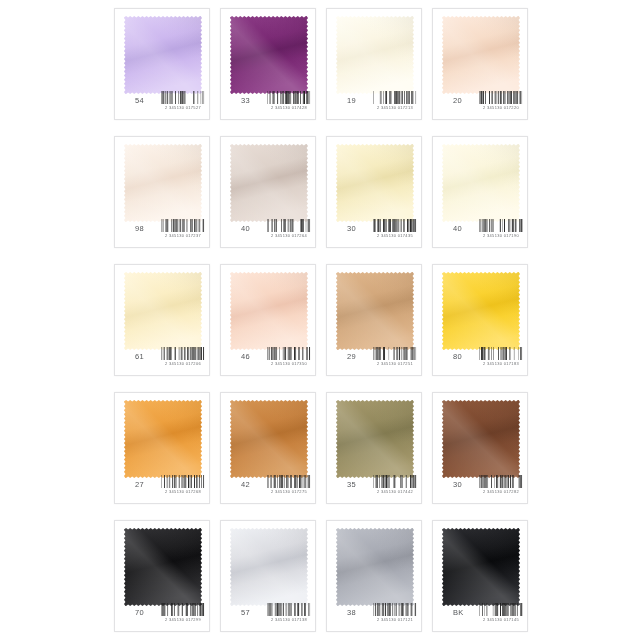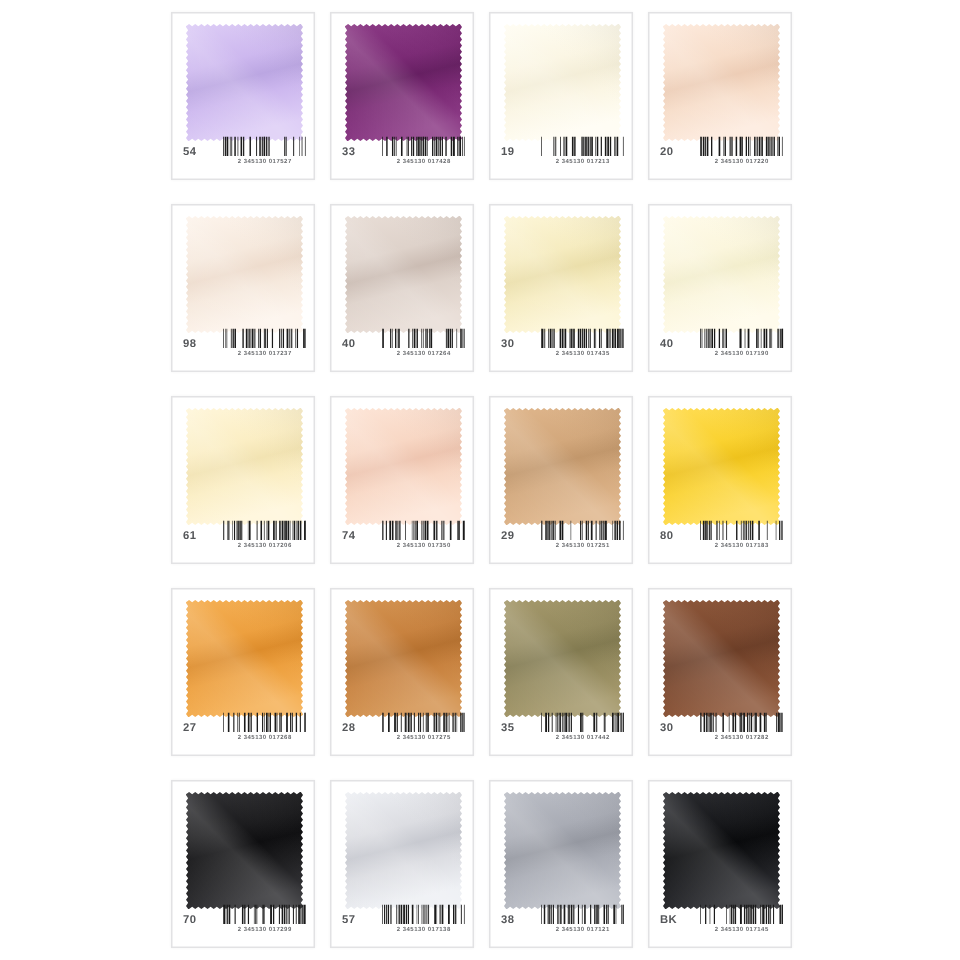--- a/index.html
+++ b/index.html
@@ -36,27 +36,26 @@
     position:absolute;
     left:9px; top:7px;
     width:78px; height:78px;
   }
   .swatch{
     width:100%;height:100%;
     display:block;
   }
   .label-row{
     position:absolute;
-    left:0; right:0; bottom:6px;
+    left:13px; right:0; bottom:6px;
     height:22px;
     display:flex;
     align-items:flex-start;
     padding:0 4px;
     box-sizing:border-box;
-    font-weight:bold;
   }
   .code{
     font-size:7.5px;
     color:#55575a;
     letter-spacing:0.3px;
     line-height:13px;
     width:26px;
     padding-left:3px;
     padding-top:3px;
     flex:0 0 auto;
@@ -644,21 +643,21 @@
                 <stop offset="45%" stop-color="#ffffff" stop-opacity="0.16"></stop>
                 <stop offset="60%" stop-color="#ffffff" stop-opacity="0"></stop>
                 <stop offset="100%" stop-color="#000000" stop-opacity="0.05"></stop>
               </linearGradient>
             </defs>
             <polygon points="0.00,1.43 2.05,0.00 4.11,1.43 6.16,0.00 8.21,1.43 10.26,0.00 12.32,1.43 14.37,0.00 16.42,1.43 18.47,0.00 20.53,1.43 22.58,0.00 24.63,1.43 26.68,0.00 28.74,1.43 30.79,0.00 32.84,1.43 34.89,0.00 36.95,1.43 39.00,0.00 41.05,1.43 43.11,0.00 45.16,1.43 47.21,0.00 49.26,1.43 51.32,0.00 53.37,1.43 55.42,0.00 57.47,1.43 59.53,0.00 61.58,1.43 63.63,0.00 65.68,1.43 67.74,0.00 69.79,1.43 71.84,0.00 73.89,1.43 75.95,0.00 76.57,0.00 78.00,2.05 76.57,4.11 78.00,6.16 76.57,8.21 78.00,10.26 76.57,12.32 78.00,14.37 76.57,16.42 78.00,18.47 76.57,20.53 78.00,22.58 76.57,24.63 78.00,26.68 76.57,28.74 78.00,30.79 76.57,32.84 78.00,34.89 76.57,36.95 78.00,39.00 76.57,41.05 78.00,43.11 76.57,45.16 78.00,47.21 76.57,49.26 78.00,51.32 76.57,53.37 78.00,55.42 76.57,57.47 78.00,59.53 76.57,61.58 78.00,63.63 76.57,65.68 78.00,67.74 76.57,69.79 78.00,71.84 76.57,73.89 78.00,75.95 78.00,76.57 75.95,78.00 73.89,76.57 71.84,78.00 69.79,76.57 67.74,78.00 65.68,76.57 63.63,78.00 61.58,76.57 59.53,78.00 57.47,76.57 55.42,78.00 53.37,76.57 51.32,78.00 49.26,76.57 47.21,78.00 45.16,76.57 43.11,78.00 41.05,76.57 39.00,78.00 36.95,76.57 34.89,78.00 32.84,76.57 30.79,78.00 28.74,76.57 26.68,78.00 24.63,76.57 22.58,78.00 20.53,76.57 18.47,78.00 16.42,76.57 14.37,78.00 12.32,76.57 10.26,78.00 8.21,76.57 6.16,78.00 4.11,76.57 2.05,78.00 1.43,78.00 0.00,75.95 1.43,73.89 0.00,71.84 1.43,69.79 0.00,67.74 1.43,65.68 0.00,63.63 1.43,61.58 0.00,59.53 1.43,57.47 0.00,55.42 1.43,53.37 0.00,51.32 1.43,49.26 0.00,47.21 1.43,45.16 0.00,43.11 1.43,41.05 0.00,39.00 1.43,36.95 0.00,34.89 1.43,32.84 0.00,30.79 1.43,28.74 0.00,26.68 1.43,24.63 0.00,22.58 1.43,20.53 0.00,18.47 1.43,16.42 0.00,14.37 1.43,12.32 0.00,10.26 1.43,8.21 0.00,6.16 1.43,4.11 0.00,2.05" fill="url(#g9)"></polygon>
             <polygon points="0.00,1.43 2.05,0.00 4.11,1.43 6.16,0.00 8.21,1.43 10.26,0.00 12.32,1.43 14.37,0.00 16.42,1.43 18.47,0.00 20.53,1.43 22.58,0.00 24.63,1.43 26.68,0.00 28.74,1.43 30.79,0.00 32.84,1.43 34.89,0.00 36.95,1.43 39.00,0.00 41.05,1.43 43.11,0.00 45.16,1.43 47.21,0.00 49.26,1.43 51.32,0.00 53.37,1.43 55.42,0.00 57.47,1.43 59.53,0.00 61.58,1.43 63.63,0.00 65.68,1.43 67.74,0.00 69.79,1.43 71.84,0.00 73.89,1.43 75.95,0.00 76.57,0.00 78.00,2.05 76.57,4.11 78.00,6.16 76.57,8.21 78.00,10.26 76.57,12.32 78.00,14.37 76.57,16.42 78.00,18.47 76.57,20.53 78.00,22.58 76.57,24.63 78.00,26.68 76.57,28.74 78.00,30.79 76.57,32.84 78.00,34.89 76.57,36.95 78.00,39.00 76.57,41.05 78.00,43.11 76.57,45.16 78.00,47.21 76.57,49.26 78.00,51.32 76.57,53.37 78.00,55.42 76.57,57.47 78.00,59.53 76.57,61.58 78.00,63.63 76.57,65.68 78.00,67.74 76.57,69.79 78.00,71.84 76.57,73.89 78.00,75.95 78.00,76.57 75.95,78.00 73.89,76.57 71.84,78.00 69.79,76.57 67.74,78.00 65.68,76.57 63.63,78.00 61.58,76.57 59.53,78.00 57.47,76.57 55.42,78.00 53.37,76.57 51.32,78.00 49.26,76.57 47.21,78.00 45.16,76.57 43.11,78.00 41.05,76.57 39.00,78.00 36.95,76.57 34.89,78.00 32.84,76.57 30.79,78.00 28.74,76.57 26.68,78.00 24.63,76.57 22.58,78.00 20.53,76.57 18.47,78.00 16.42,76.57 14.37,78.00 12.32,76.57 10.26,78.00 8.21,76.57 6.16,78.00 4.11,76.57 2.05,78.00 1.43,78.00 0.00,75.95 1.43,73.89 0.00,71.84 1.43,69.79 0.00,67.74 1.43,65.68 0.00,63.63 1.43,61.58 0.00,59.53 1.43,57.47 0.00,55.42 1.43,53.37 0.00,51.32 1.43,49.26 0.00,47.21 1.43,45.16 0.00,43.11 1.43,41.05 0.00,39.00 1.43,36.95 0.00,34.89 1.43,32.84 0.00,30.79 1.43,28.74 0.00,26.68 1.43,24.63 0.00,22.58 1.43,20.53 0.00,18.47 1.43,16.42 0.00,14.37 1.43,12.32 0.00,10.26 1.43,8.21 0.00,6.16 1.43,4.11 0.00,2.05" fill="url(#s9)"></polygon>
           </svg>
         </div>
         <div class="label-row">
-          <span class="code">74</span>
+          <span class="code">46</span>
           <div class="barcode-box">
             <svg class="barcode" viewBox="0 0 100 14" preserveAspectRatio="none">
               <rect x="2.00" y="0" width="0.88" height="14" fill="#1a1a1a"></rect>
               <rect x="5.66" y="0" width="1.26" height="14" fill="#1a1a1a"></rect>
               <rect x="9.74" y="0" width="2.02" height="14" fill="#1a1a1a"></rect>
               <rect x="12.75" y="0" width="1.86" height="14" fill="#1a1a1a"></rect>
               <rect x="16.74" y="0" width="1.64" height="14" fill="#1a1a1a"></rect>
               <rect x="19.22" y="0" width="1.12" height="14" fill="#1a1a1a"></rect>
               <rect x="21.37" y="0" width="1.46" height="14" fill="#1a1a1a"></rect>
               <rect x="28.17" y="0" width="0.86" height="14" fill="#1a1a1a"></rect>
@@ -870,21 +869,21 @@
                 <stop offset="45%" stop-color="#ffffff" stop-opacity="0.16"></stop>
                 <stop offset="60%" stop-color="#ffffff" stop-opacity="0"></stop>
                 <stop offset="100%" stop-color="#000000" stop-opacity="0.05"></stop>
               </linearGradient>
             </defs>
             <polygon points="0.00,1.43 2.05,0.00 4.11,1.43 6.16,0.00 8.21,1.43 10.26,0.00 12.32,1.43 14.37,0.00 16.42,1.43 18.47,0.00 20.53,1.43 22.58,0.00 24.63,1.43 26.68,0.00 28.74,1.43 30.79,0.00 32.84,1.43 34.89,0.00 36.95,1.43 39.00,0.00 41.05,1.43 43.11,0.00 45.16,1.43 47.21,0.00 49.26,1.43 51.32,0.00 53.37,1.43 55.42,0.00 57.47,1.43 59.53,0.00 61.58,1.43 63.63,0.00 65.68,1.43 67.74,0.00 69.79,1.43 71.84,0.00 73.89,1.43 75.95,0.00 76.57,0.00 78.00,2.05 76.57,4.11 78.00,6.16 76.57,8.21 78.00,10.26 76.57,12.32 78.00,14.37 76.57,16.42 78.00,18.47 76.57,20.53 78.00,22.58 76.57,24.63 78.00,26.68 76.57,28.74 78.00,30.79 76.57,32.84 78.00,34.89 76.57,36.95 78.00,39.00 76.57,41.05 78.00,43.11 76.57,45.16 78.00,47.21 76.57,49.26 78.00,51.32 76.57,53.37 78.00,55.42 76.57,57.47 78.00,59.53 76.57,61.58 78.00,63.63 76.57,65.68 78.00,67.74 76.57,69.79 78.00,71.84 76.57,73.89 78.00,75.95 78.00,76.57 75.95,78.00 73.89,76.57 71.84,78.00 69.79,76.57 67.74,78.00 65.68,76.57 63.63,78.00 61.58,76.57 59.53,78.00 57.47,76.57 55.42,78.00 53.37,76.57 51.32,78.00 49.26,76.57 47.21,78.00 45.16,76.57 43.11,78.00 41.05,76.57 39.00,78.00 36.95,76.57 34.89,78.00 32.84,76.57 30.79,78.00 28.74,76.57 26.68,78.00 24.63,76.57 22.58,78.00 20.53,76.57 18.47,78.00 16.42,76.57 14.37,78.00 12.32,76.57 10.26,78.00 8.21,76.57 6.16,78.00 4.11,76.57 2.05,78.00 1.43,78.00 0.00,75.95 1.43,73.89 0.00,71.84 1.43,69.79 0.00,67.74 1.43,65.68 0.00,63.63 1.43,61.58 0.00,59.53 1.43,57.47 0.00,55.42 1.43,53.37 0.00,51.32 1.43,49.26 0.00,47.21 1.43,45.16 0.00,43.11 1.43,41.05 0.00,39.00 1.43,36.95 0.00,34.89 1.43,32.84 0.00,30.79 1.43,28.74 0.00,26.68 1.43,24.63 0.00,22.58 1.43,20.53 0.00,18.47 1.43,16.42 0.00,14.37 1.43,12.32 0.00,10.26 1.43,8.21 0.00,6.16 1.43,4.11 0.00,2.05" fill="url(#g13)"></polygon>
             <polygon points="0.00,1.43 2.05,0.00 4.11,1.43 6.16,0.00 8.21,1.43 10.26,0.00 12.32,1.43 14.37,0.00 16.42,1.43 18.47,0.00 20.53,1.43 22.58,0.00 24.63,1.43 26.68,0.00 28.74,1.43 30.79,0.00 32.84,1.43 34.89,0.00 36.95,1.43 39.00,0.00 41.05,1.43 43.11,0.00 45.16,1.43 47.21,0.00 49.26,1.43 51.32,0.00 53.37,1.43 55.42,0.00 57.47,1.43 59.53,0.00 61.58,1.43 63.63,0.00 65.68,1.43 67.74,0.00 69.79,1.43 71.84,0.00 73.89,1.43 75.95,0.00 76.57,0.00 78.00,2.05 76.57,4.11 78.00,6.16 76.57,8.21 78.00,10.26 76.57,12.32 78.00,14.37 76.57,16.42 78.00,18.47 76.57,20.53 78.00,22.58 76.57,24.63 78.00,26.68 76.57,28.74 78.00,30.79 76.57,32.84 78.00,34.89 76.57,36.95 78.00,39.00 76.57,41.05 78.00,43.11 76.57,45.16 78.00,47.21 76.57,49.26 78.00,51.32 76.57,53.37 78.00,55.42 76.57,57.47 78.00,59.53 76.57,61.58 78.00,63.63 76.57,65.68 78.00,67.74 76.57,69.79 78.00,71.84 76.57,73.89 78.00,75.95 78.00,76.57 75.95,78.00 73.89,76.57 71.84,78.00 69.79,76.57 67.74,78.00 65.68,76.57 63.63,78.00 61.58,76.57 59.53,78.00 57.47,76.57 55.42,78.00 53.37,76.57 51.32,78.00 49.26,76.57 47.21,78.00 45.16,76.57 43.11,78.00 41.05,76.57 39.00,78.00 36.95,76.57 34.89,78.00 32.84,76.57 30.79,78.00 28.74,76.57 26.68,78.00 24.63,76.57 22.58,78.00 20.53,76.57 18.47,78.00 16.42,76.57 14.37,78.00 12.32,76.57 10.26,78.00 8.21,76.57 6.16,78.00 4.11,76.57 2.05,78.00 1.43,78.00 0.00,75.95 1.43,73.89 0.00,71.84 1.43,69.79 0.00,67.74 1.43,65.68 0.00,63.63 1.43,61.58 0.00,59.53 1.43,57.47 0.00,55.42 1.43,53.37 0.00,51.32 1.43,49.26 0.00,47.21 1.43,45.16 0.00,43.11 1.43,41.05 0.00,39.00 1.43,36.95 0.00,34.89 1.43,32.84 0.00,30.79 1.43,28.74 0.00,26.68 1.43,24.63 0.00,22.58 1.43,20.53 0.00,18.47 1.43,16.42 0.00,14.37 1.43,12.32 0.00,10.26 1.43,8.21 0.00,6.16 1.43,4.11 0.00,2.05" fill="url(#s13)"></polygon>
           </svg>
         </div>
         <div class="label-row">
-          <span class="code">28</span>
+          <span class="code">42</span>
           <div class="barcode-box">
             <svg class="barcode" viewBox="0 0 100 14" preserveAspectRatio="none">
               <rect x="2.00" y="0" width="1.13" height="14" fill="#1a1a1a"></rect>
               <rect x="8.21" y="0" width="1.96" height="14" fill="#1a1a1a"></rect>
               <rect x="15.36" y="0" width="2.07" height="14" fill="#1a1a1a"></rect>
               <rect x="18.34" y="0" width="1.35" height="14" fill="#1a1a1a"></rect>
               <rect x="23.17" y="0" width="1.04" height="14" fill="#1a1a1a"></rect>
               <rect x="27.75" y="0" width="1.41" height="14" fill="#1a1a1a"></rect>
               <rect x="29.69" y="0" width="0.91" height="14" fill="#1a1a1a"></rect>
               <rect x="31.50" y="0" width="1.95" height="14" fill="#1a1a1a"></rect>

